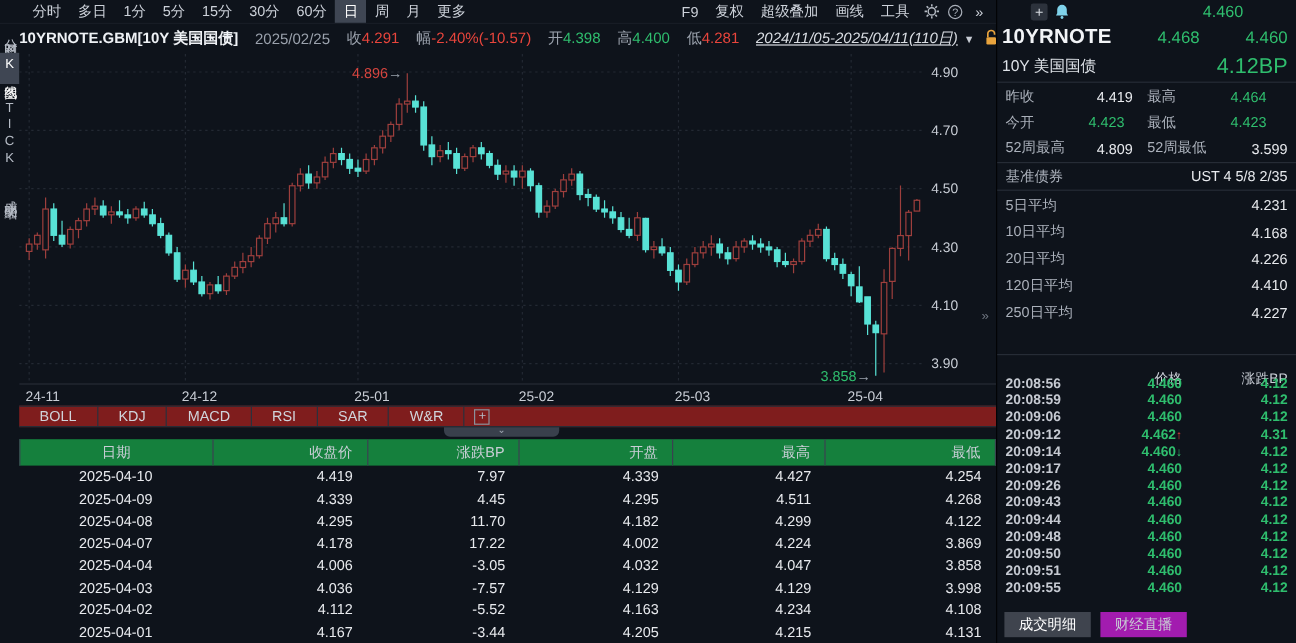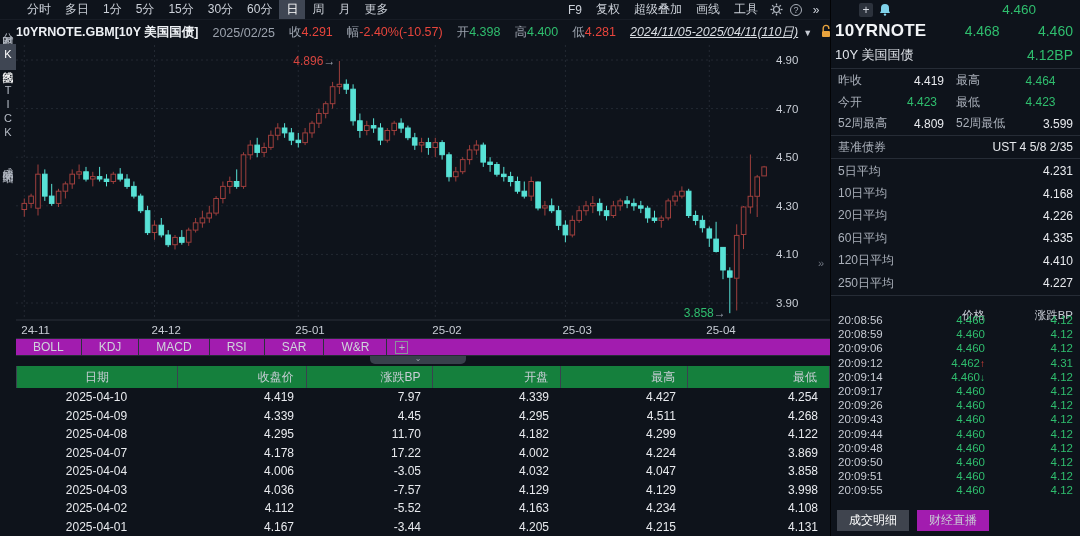--- a/index.html
+++ b/index.html
@@ -27,21 +27,21 @@
   .caret{color:#c7ccd4;font-size:9px;}
   
   .vside{position:absolute;left:0;top:20px;width:16px;display:flex;flex-direction:column;gap:10px;}
   .vtab{writing-mode:vertical-rl;text-orientation:upright;font-size:11px;letter-spacing:2px;color:#b6bcc6;
         padding:4px 1px;width:16px;text-align:center;line-height:14px;}
   .vtab.sel{background:#3f4653;color:#fff;}
   
   .chartwrap{position:absolute;left:16px;top:45px;width:814px;height:293px;}
   
   .indrow{position:absolute;left:16px;top:338px;width:814px;height:18px;display:flex;align-items:stretch;
-          font-size:12px;color:#d0d4db;background:#a21caf;border-top:1px solid #262c36;border-bottom:1px solid #262c36;}
+          font-size:12px;color:#d0d4db;background:#7f1d1d;border-top:1px solid #262c36;border-bottom:1px solid #262c36;}
   .indtab{display:flex;align-items:center;padding:0 17px;border-right:1px solid #2b313c;}
   .ind-add{display:flex;align-items:center;padding:0 8px;}
   .ind-add span{width:13px;height:13px;border:1px solid #8b919c;color:#b6bcc6;font-size:11px;line-height:11px;
                 display:inline-flex;align-items:center;justify-content:center;}
   .handle{position:absolute;left:370px;top:356px;width:96px;height:8px;background:#39404c;
           border-radius:0 0 5px 5px;display:flex;align-items:center;justify-content:center;}
   .handle span{color:#9aa1ac;font-size:8px;line-height:6px;transform:translateY(-1px);}
   
   .htable{position:absolute;left:16px;top:366px;width:814px;font-size:12px;}
   .hrow{display:flex;height:18.5px;align-items:center;color:#e8eaee;}
@@ -56,39 +56,39 @@
   .q-iconrow{position:absolute;left:0;top:2px;width:100%;height:17px;}
   .q-add{position:absolute;left:28px;top:1px;width:14px;height:14px;background:#2c323c;color:#d6dae0;border-radius:2px;
          font-size:12px;display:flex;align-items:center;justify-content:center;}
   .q-bell{position:absolute;left:48px;top:1px;}
   .q-topprice{position:absolute;right:44px;top:0;color:#2fbe6e;font-size:13.5px;}
   .q-namerow{position:absolute;left:4px;right:7px;top:19px;height:24px;display:flex;align-items:center;justify-content:space-between;}
   .q-name{font-size:17px;font-weight:bold;color:#f2f4f7;letter-spacing:.2px;}
   .q-bid,.q-last{color:#2fbe6e;font-size:14px;}
   .q-subrow{position:absolute;left:4px;right:7px;top:45px;height:20px;display:flex;align-items:center;justify-content:space-between;}
   .q-sub{color:#dfe3e9;font-size:13px;}
-  .q-bp{color:#2fbe6e;font-size:14px;}
+  .q-bp{color:#2fbe6e;font-size:18px;}
   .qdiv{position:absolute;left:0;width:100%;height:0;border-top:1px solid #262c36;}
   .q-stats{position:absolute;left:0;top:70px;width:100%;}
   .q-srow{display:flex;align-items:center;height:21.5px;padding:0 7px;}
   .q-sl{color:#aab0ba;}
   .q-sv{text-align:right;}
   .q-sl.w1{flex:0 0 62px;} .q-sv.w1{flex:0 0 44px;} .q-sl.w2{flex:0 0 64px;padding-left:12px;} .q-sv.w2{flex:1;}
   .tone-plain{color:#e8eaee;} .tone-green{color:#2fbe6e;text-align:center;}
   .q-bench{position:absolute;left:0;top:137px;width:100%;height:20px;display:flex;align-items:center;
            justify-content:space-between;padding:0 7px;}
   .q-bench .lab{color:#aab0ba;} .q-bench .val{color:#e8eaee;}
   .q-avgs{position:absolute;left:0;top:160px;width:100%;}
   .q-arow{display:flex;align-items:center;justify-content:space-between;height:22.4px;padding:0 7px;color:#aab0ba;}
   .q-arow .val{color:#e8eaee;}
   .q-tickhead{position:absolute;left:0;top:308px;width:100%;height:15px;display:grid;grid-template-columns:80px 67px 1fr;
               padding:0 7px;color:#c9ced6;font-size:11.5px;}
   .q-tickhead .c{text-align:right;}
   .q-ticks{position:absolute;left:0;top:313px;width:100%;}
-  .q-trow{display:grid;grid-template-columns:80px 67px 1fr;height:14.2px;align-items:center;padding:0 7px;font-size:11.5px;}
+  .q-trow{display:grid;grid-template-columns:80px 67px 1fr;height:14.2px;align-items:center;padding:0 7px;font-size:11.5px;font-weight:bold;}
   .q-trow .t{color:#c6cad2;text-align:left;}
   .q-trow .p,.q-trow .b{text-align:right;color:#2fbe6e;}
   .arrow-up{color:#e8453c;font-size:10px;} .arrow-down{color:#2fbe6e;font-size:10px;}
   .q-tabs{position:absolute;left:6px;bottom:5px;display:flex;gap:8px;}
   .q-tab{padding:2px 12px;font-size:12px;background:#a21caf;color:#c8ccd4;}
   .q-tab.sel{background:#3f444e;color:#fff;}
 </style>
 </head>
 <body>
 
@@ -785,24 +785,20 @@
         </div>
         <div class="q-arow">
           <span class="lab">10日平均</span>
           <span class="val">4.168</span>
         </div>
         <div class="q-arow">
           <span class="lab">20日平均</span>
           <span class="val">4.226</span>
         </div>
         <div class="q-arow">
-          <span class="lab">60日平均</span>
-          <span class="val">4.335</span>
-        </div>
-        <div class="q-arow">
           <span class="lab">120日平均</span>
           <span class="val">4.410</span>
         </div>
         <div class="q-arow">
           <span class="lab">250日平均</span>
           <span class="val">4.227</span>
         </div>
       </div>
     <div class="qdiv" style="top:295px;"></div>
     <div class="q-tickhead">

